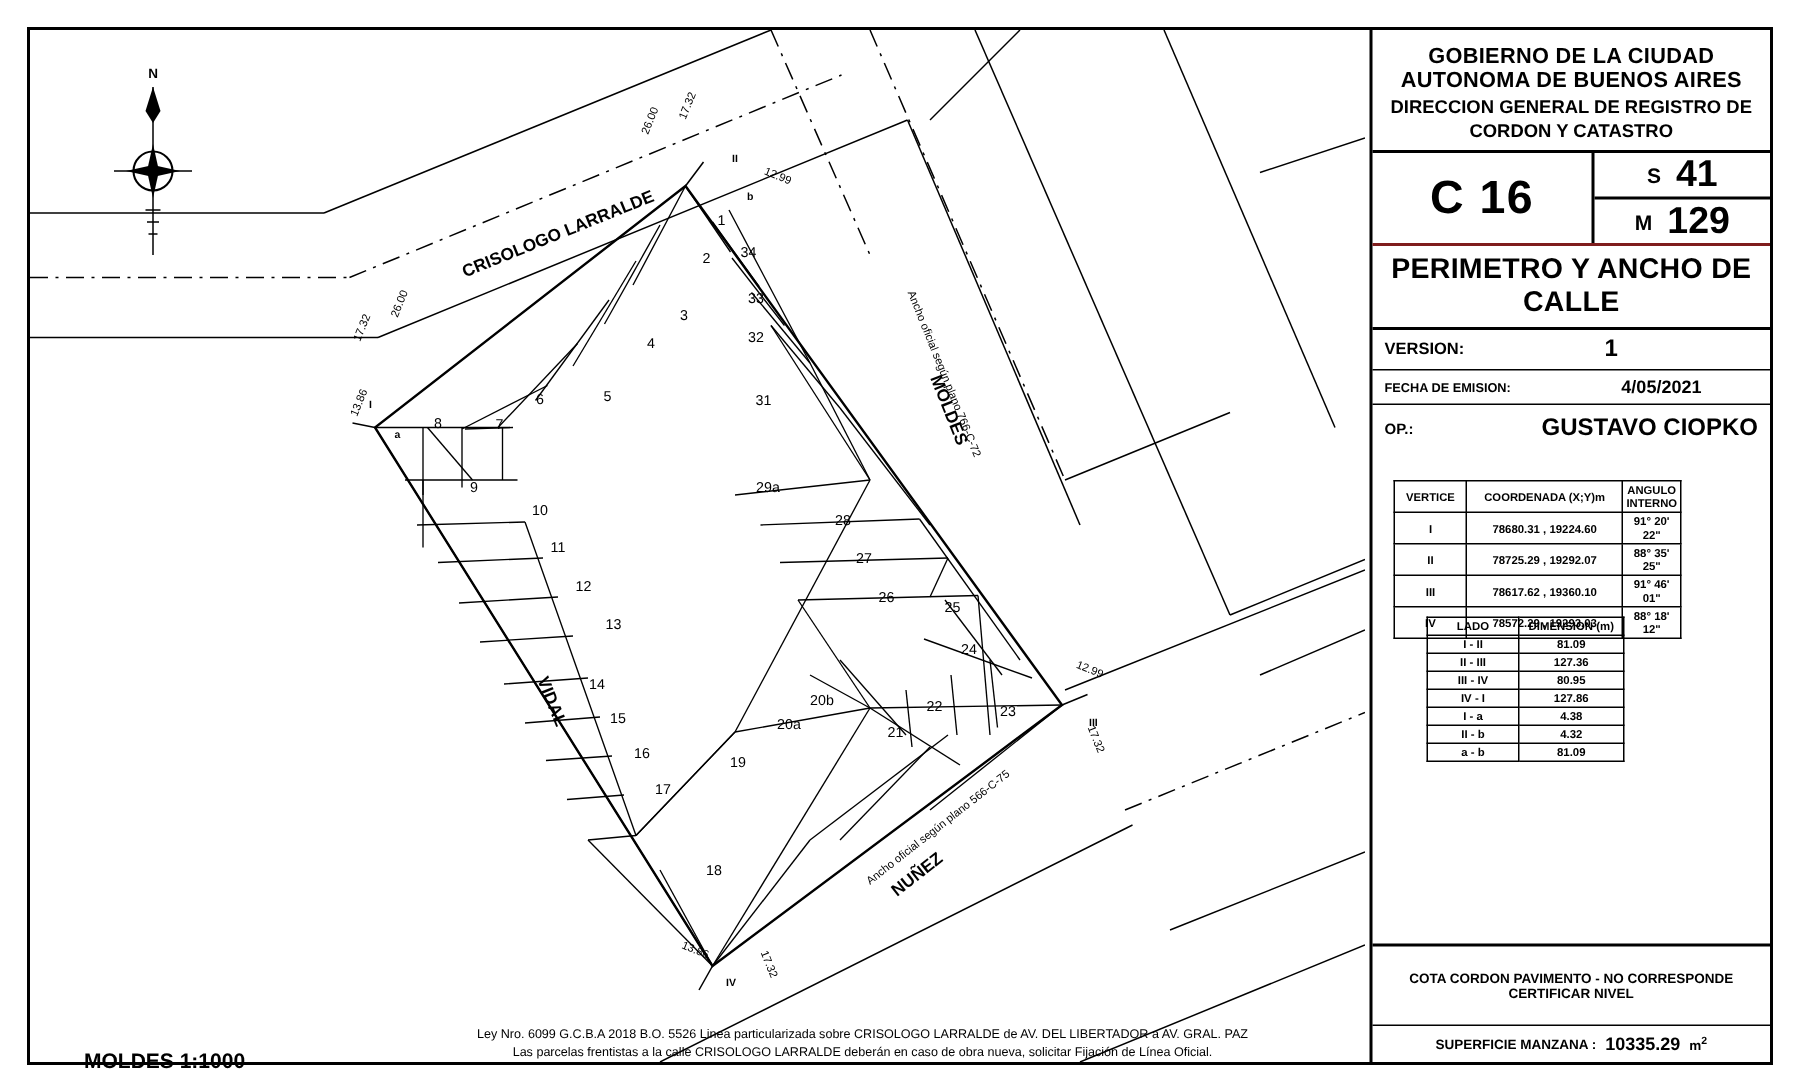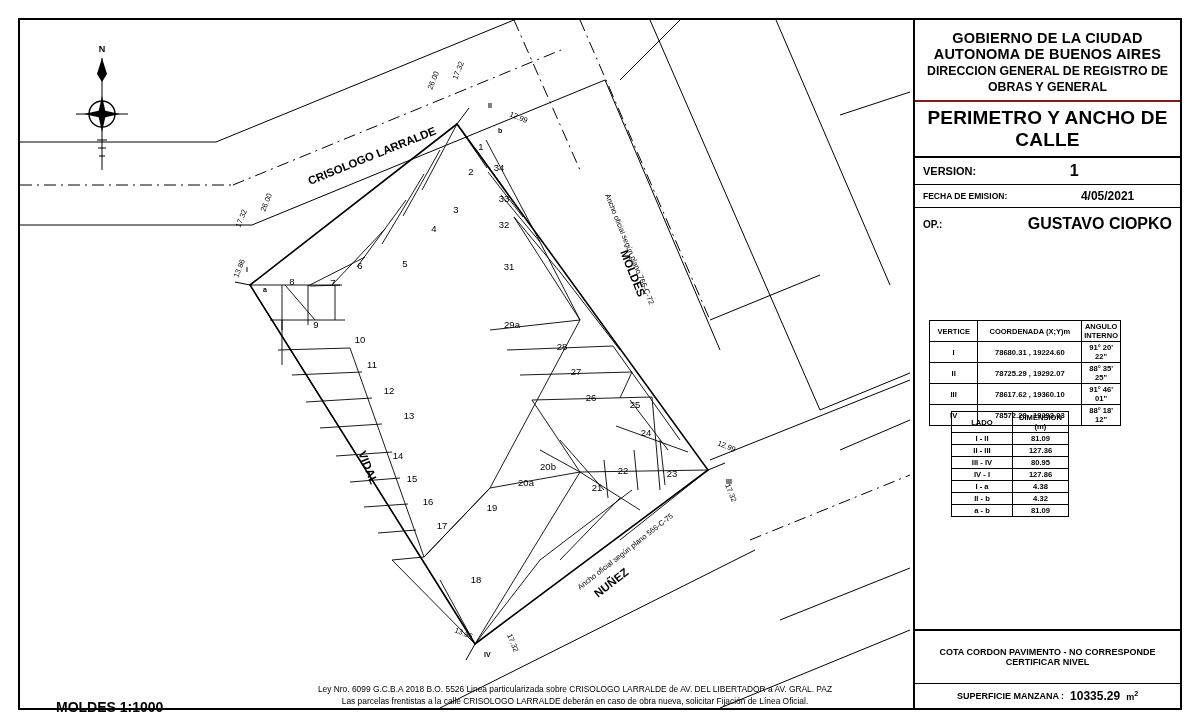--- a/index.html
+++ b/index.html
@@ -31,21 +31,21 @@
   .fecha .v{flex:1;text-align:center;font-size:12px;font-weight:bold;}
   .opline{border-top:1.5px solid #000;display:flex;align-items:center;padding:7px 8px;}
   .opline .k{font-size:10px;font-weight:bold;}
   .opline .v{flex:1;text-align:right;font-size:16px;font-weight:bold;}
 
   table.t{border-collapse:collapse;font-size:7.5px;}
   table.t th,table.t td{border:1px solid #000;text-align:center;padding:1px 2px;font-weight:bold;}
   .vtable{position:absolute;left:14px;top:300px;width:192px;}
   .vtable th{font-size:7.5px;}
   .vtable td{font-size:7.6px;}
-  .ltable{position:absolute;left:36px;top:391px;width:118px;}
+  .ltable{position:absolute;left:36px;top:391px;width:132px;}
   .ltable td,.ltable th{font-size:7.6px;}
 
   .botblk{position:absolute;left:0;bottom:0;width:100%;border-top:2px solid #000;}
   .botblk .b1{text-align:center;font-size:9px;font-weight:bold;padding:16px 2px;border-bottom:1.5px solid #000;}
   .botblk .b2{display:flex;align-items:center;justify-content:center;gap:6px;padding:5px 2px;font-size:9px;font-weight:bold;}
   .botblk .b2 .val{font-size:12px;}
   .botblk .b2 .u{font-size:9px;}
   .botblk .b2 .u sup{font-size:7px;}
 
   .legal{position:absolute;left:235px;top:663px;width:640px;text-align:center;font-size:8.4px;line-height:12px;}
@@ -278,23 +278,36 @@
       <div>Ley Nro. 6099 G.C.B.A 2018 B.O. 5526 Linea particularizada sobre CRISOLOGO LARRALDE de AV. DEL LIBERTADOR a AV. GRAL. PAZ</div>
       <div>Las parcelas frentistas a la calle CRISOLOGO LARRALDE deberán en caso de obra nueva, solicitar Fijación de Línea Oficial.</div>
     </div>
   </div>
 
   <div class="tblock">
     <div class="tb-head">
       <div class="l1">GOBIERNO DE LA CIUDAD</div>
       <div class="l1">AUTONOMA DE BUENOS AIRES</div>
       <div class="l2">DIRECCION GENERAL DE REGISTRO DE</div>
-      <div class="l2">OBRAS Y GENERAL</div>
-    </div>
-
+      <div class="l2">CORDON Y CATASTRO</div>
+    </div>
+
+    <div class="cmsec">
+      <div class="cbox">C 16</div>
+      <div class="smbox">
+        <div class="r">
+          <span class="smlbl">S</span>
+          <span class="smval">41</span>
+        </div>
+        <div class="r">
+          <span class="smlbl">M</span>
+          <span class="smval">129</span>
+        </div>
+      </div>
+    </div>
 
     <div class="perim">PERIMETRO Y ANCHO DE CALLE</div>
 
     <div class="verline">
       <span class="k">VERSION:</span>
       <span class="v">1</span>
     </div>
 
     <div class="fecha">
       <span class="k">FECHA DE EMISION:</span>

